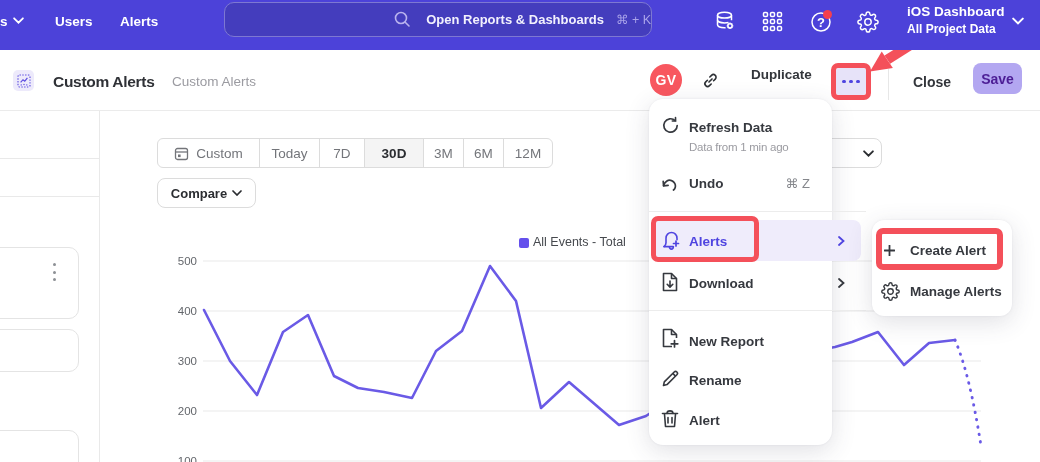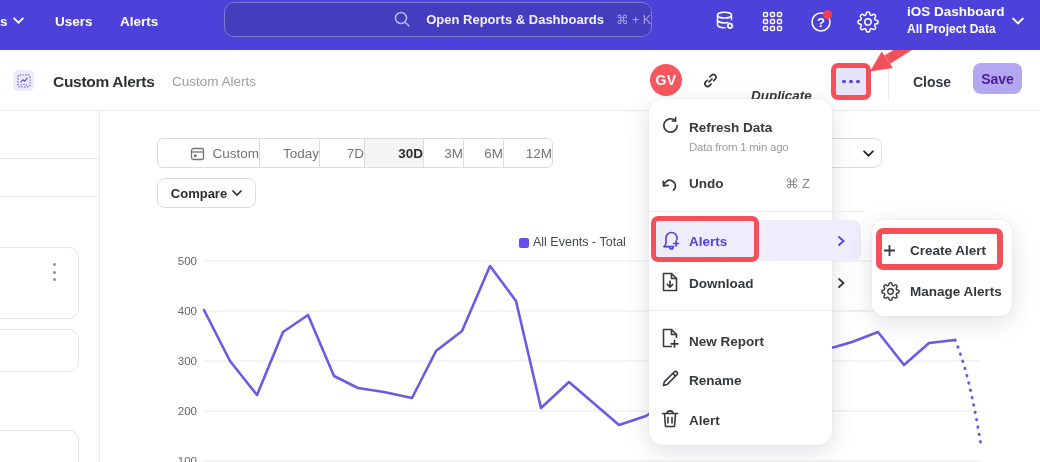--- a/index.html
+++ b/index.html
@@ -12,32 +12,32 @@
   #search{position:absolute;left:224px;top:2px;width:426px;height:33px;background:#443dbd;border:1px solid #7d78d2;border-radius:10px;display:flex;align-items:center;justify-content:flex-end;color:#fff;}
   #search .stext{font-size:13px;font-weight:700;color:#f2f1fd;margin-left:14px;}
   #search .skey{font-size:12.5px;color:#aaa4ea;margin-left:12px;font-weight:400;}
   .proj{position:absolute;color:#fff;}
   
   #header{left:0;top:50px;width:1040px;height:61px;background:#fff;border-bottom:1px solid #ebebeb;box-sizing:border-box;z-index:3;text-align:right;}
   #bicon{position:absolute;left:13px;top:20px;width:21px;height:21px;border-radius:5px;background:#edeafb;display:flex;align-items:center;justify-content:center;}
   #htitle{position:absolute;left:53px;top:23px;font-size:15.5px;font-weight:700;color:#2f3136;letter-spacing:-0.3px;}
   #hcrumb{position:absolute;left:172px;top:24px;font-size:13.5px;color:#9b9ba1;}
   #avatar{position:absolute;left:650px;top:14px;width:32px;height:32px;border-radius:50%;background:#f8575f;color:#fff;font-size:14px;font-weight:700;display:flex;align-items:center;justify-content:center;letter-spacing:.3px;}
-  #dup{position:absolute;left:751px;top:38px;font-size:13.5px;font-weight:700;color:#33363b;font-style:italic;}
+  #dup{position:absolute;left:751px;top:17px;font-size:13.5px;font-weight:700;color:#33363b;}
   #dots{position:absolute;left:836px;top:18px;width:30px;height:27px;border-radius:3px;background:#e7e3f9;display:flex;align-items:center;justify-content:center;gap:3.5px;}
   #dots i{width:3.5px;height:3.5px;border-radius:50%;background:#4f44e0;display:block;}
   #vsep{position:absolute;left:888px;top:19px;width:1px;height:31px;background:#e7e7e7;}
   #close{position:absolute;left:913px;top:24px;font-size:14px;font-weight:700;color:#33363b;}
   #save{position:absolute;left:973px;top:13px;width:49px;height:31px;border-radius:8px;background:#b3a7f1;color:#4c1d95;font-size:14px;font-weight:700;display:flex;align-items:center;justify-content:center;}
   
   .sline{background:#e9e9e9;z-index:2;}
   .card{border:1px solid #e4e4e4;border-radius:10px;background:#fff;z-index:2;}
   
   #seg{left:157px;top:138px;height:30px;display:flex;border:1px solid #dcdcdc;border-radius:6px;background:#fff;box-sizing:border-box;z-index:2;}
-  #seg .s{height:28px;display:flex;align-items:center;justify-content:flex-end;font-size:13.5px;color:#73757a;border-right:1px solid #dcdcdc;box-sizing:border-box;}
+  #seg .s{height:28px;display:flex;align-items:center;justify-content:center;font-size:13.5px;color:#73757a;border-right:1px solid #dcdcdc;box-sizing:border-box;}
   #seg .s:last-child{border-right:none;}
   #seg .sel{background:#f4f4f4;color:#2b2d31;font-weight:700;}
   #compare{left:157px;top:178px;width:99px;height:30px;border:1px solid #dcdcdc;border-radius:8px;display:flex;align-items:center;justify-content:center;font-size:13px;font-weight:700;color:#2b2d31;box-sizing:border-box;z-index:2;gap:5px;}
   #hidbtn{left:818px;top:138px;width:64px;height:30px;border:1px solid #dcdcdc;border-radius:8px;box-sizing:border-box;z-index:2;background:#fff;display:flex;align-items:center;justify-content:flex-end;padding-right:7px;}
   #linebtn{left:895px;top:138px;width:96px;height:30px;border:1px solid #dcdcdc;border-radius:8px;box-sizing:border-box;z-index:2;display:flex;align-items:center;justify-content:center;gap:7px;font-size:13.5px;font-weight:700;color:#2b2d31;background:#fff;}
   
   #menu{left:649px;top:99px;width:183px;height:346px;background:#fff;border-radius:14px;box-shadow:0 6px 24px rgba(60,60,90,.16),0 0 2px rgba(60,60,90,.10);z-index:5;}
   .mi{position:absolute;left:12px;width:19px;height:19px;}
   .mt{position:absolute;left:40px;font-size:13.5px;font-weight:700;color:#36393f;white-space:nowrap;}
   .msub{position:absolute;left:40px;font-size:12.5px;color:#9b9ba1;white-space:nowrap;}

